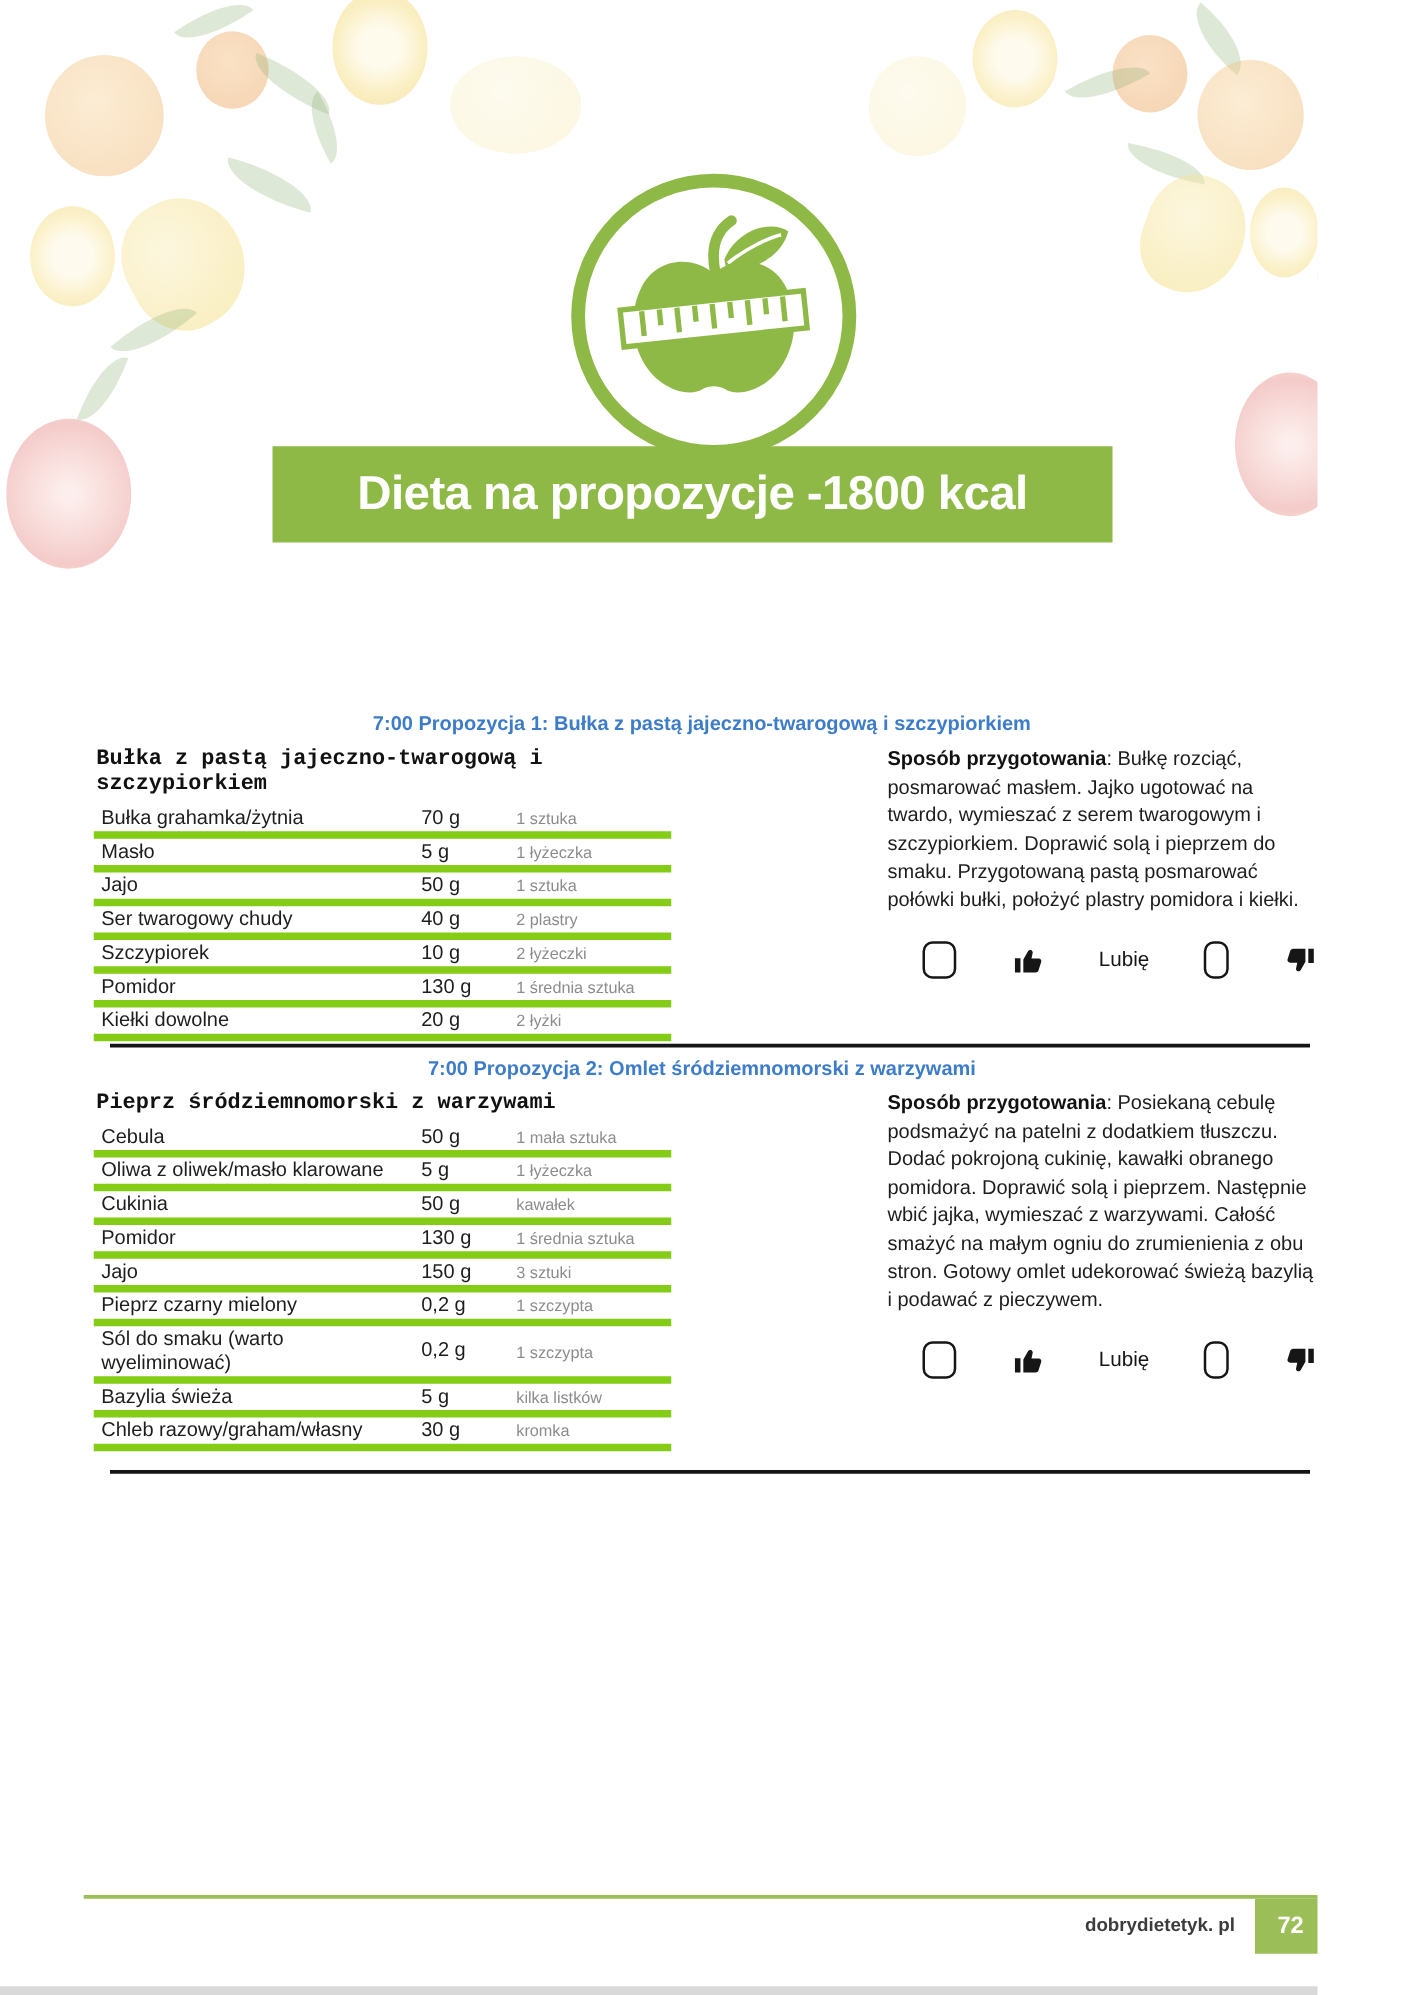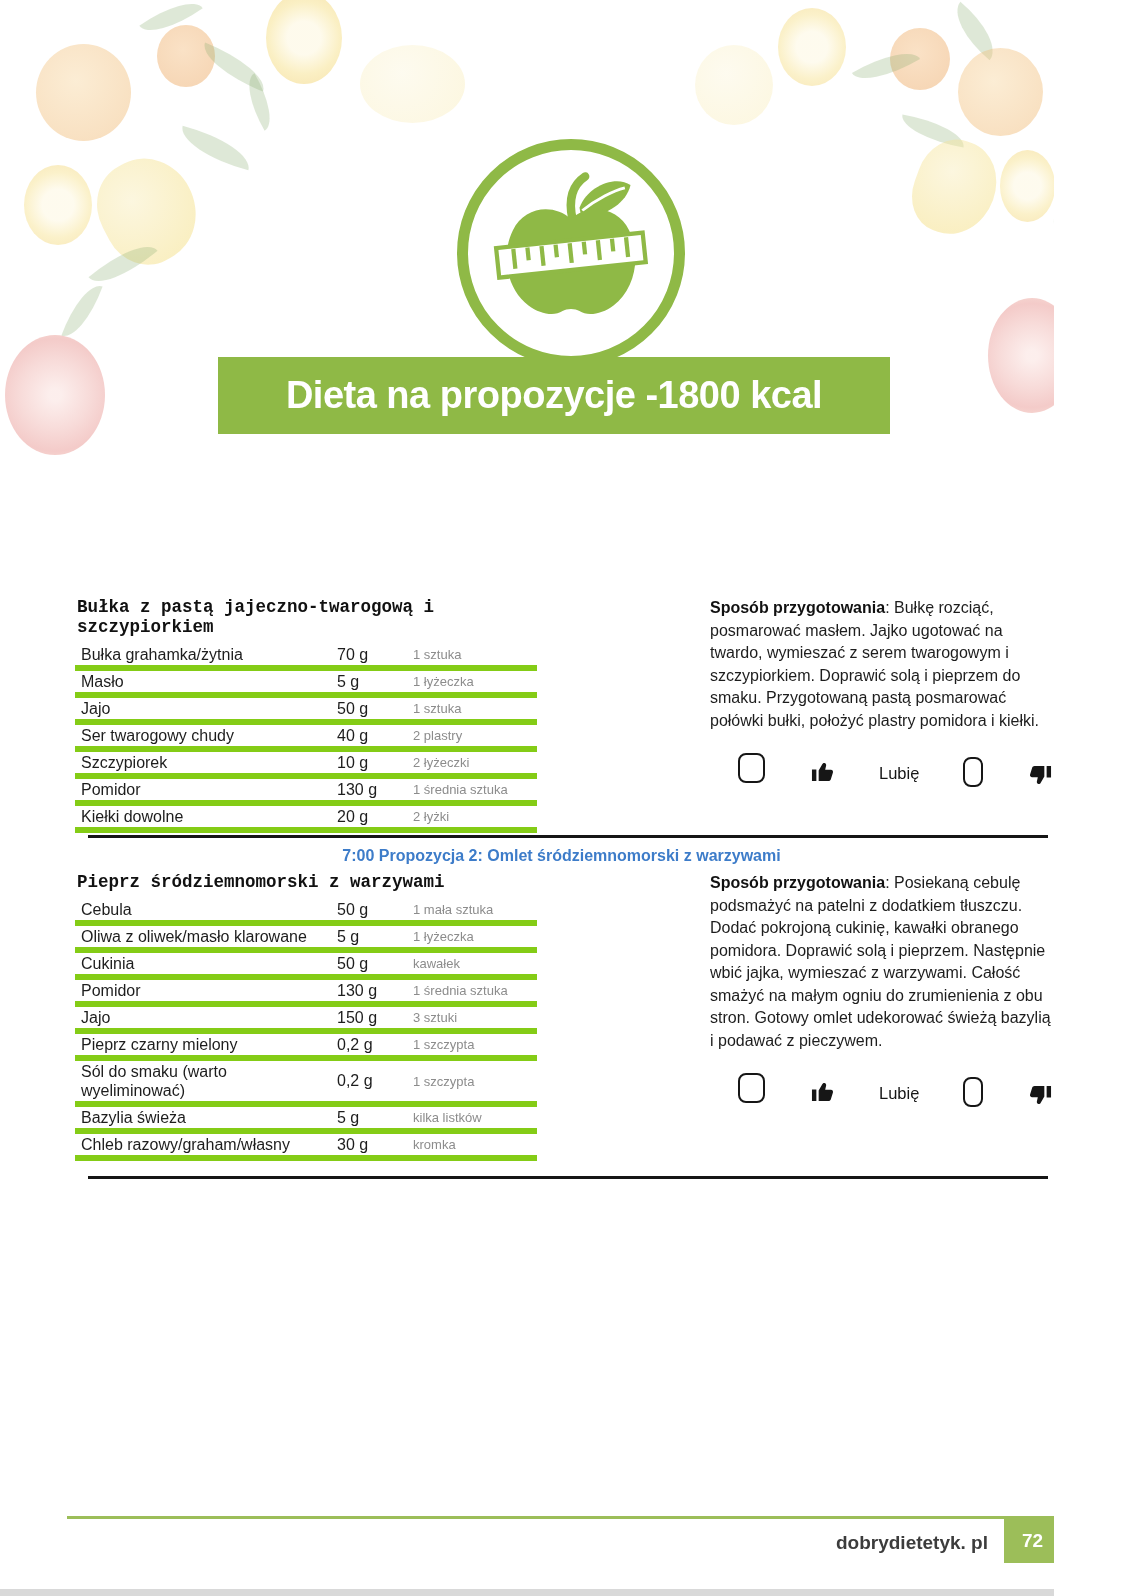--- a/index.html
+++ b/index.html
@@ -39,35 +39,35 @@
   .ing-row{display:flex;align-items:center;min-height:24.5px;border-bottom:6px solid #84cc16;
            box-sizing:border-box;padding:1px 0;}
   .ing-name{width:262px;font-size:16px;padding-left:6px;white-space:pre-line;line-height:19px;box-sizing:border-box;}
   .ing-amount{width:76px;font-size:16px;}
   .ing-measure{flex:1;font-size:13px;color:#8c8c8c;}
 
   .prep{margin:0;font-size:16px;line-height:22.5px;color:#1d1d1d;}
   .prep b{color:#111;}
 
   .like-row{display:flex;align-items:center;margin-top:17px;padding-left:28px;}
-  .lgroup{display:flex;align-items:flex-end;gap:36px;}
+  .lgroup{display:flex;align-items:center;gap:36px;}
   .lgroup.g2{margin-left:44px;font-style:italic;}
   .checkbox{display:inline-block;width:27px;height:30px;border:2.5px solid #161616;border-radius:8px;
             background:#fff;box-sizing:border-box;cursor:pointer;}
   .thumb{display:inline-flex;margin-left:10px;}
   .thumb svg{width:23px;height:23px;fill:#161616;}
   .thumb.down svg{transform:rotate(180deg);}
   .like-label{font-size:16.5px;margin-left:9px;color:#161616;}
 
   .divider{position:absolute;left:88px;width:960px;height:3px;background:#151515;z-index:3;}
 
   
   .footer-line{position:absolute;left:67px;top:1516px;width:1055px;height:3px;background:#9CBE59;z-index:3;}
   .footer-site{position:absolute;left:688px;top:1532px;width:300px;text-align:right;
-               font-size:19px;font-weight:bold;color:#3c3c3c;z-index:3;}
+               font-size:15px;font-weight:bold;color:#3c3c3c;z-index:3;}
   .page-box{position:absolute;top:1519px;height:44px;background:#9CBE59;z-index:3;
             display:flex;align-items:center;justify-content:center;}
   .page-box.num{left:1004px;width:57px;color:#fff;font-size:19px;font-weight:bold;}
   .page-box.blank{left:1069px;width:53px;}
   .bottom-strip{position:absolute;left:0;top:1589px;width:1122px;height:7px;background:#d9d9d9;z-index:3;}
 </style>
 </head>
 <body>
 
 <div class="page">
@@ -120,20 +120,21 @@
         <line x1="100" y1="53" x2="100" y2="67" stroke="#8FB946" stroke-width="3"></line>
       </g>
     </svg>
   </div>
 
   <div class="banner">
     <span>Dieta na propozycje -1800 kcal</span>
   </div>
 
 
+  <div class="sub" style="top:571px;">7:00 Propozycja 1: Bułka z pastą jajeczno-twarogową i szczypiorkiem</div>
 
   <div class="leftcol" style="top:597px;">
     <div class="recipe-title">Bułka z pastą jajeczno-twarogową i szczypiorkiem</div>
     <div class="ing-table">
         <div class="ing-row">
           <span class="ing-name">Bułka grahamka/żytnia</span>
           <span class="ing-amount">70 g</span>
           <span class="ing-measure">1 sztuka</span>
         </div>
         <div class="ing-row">

